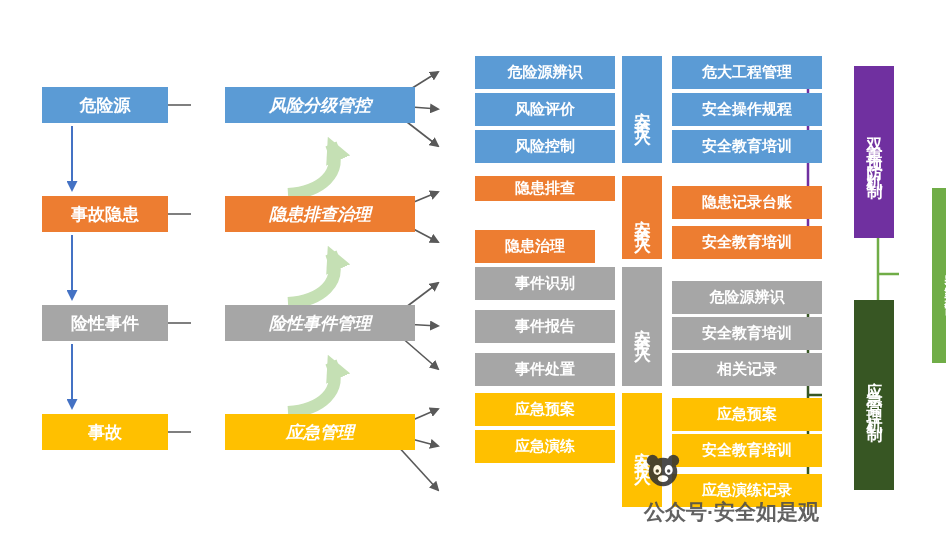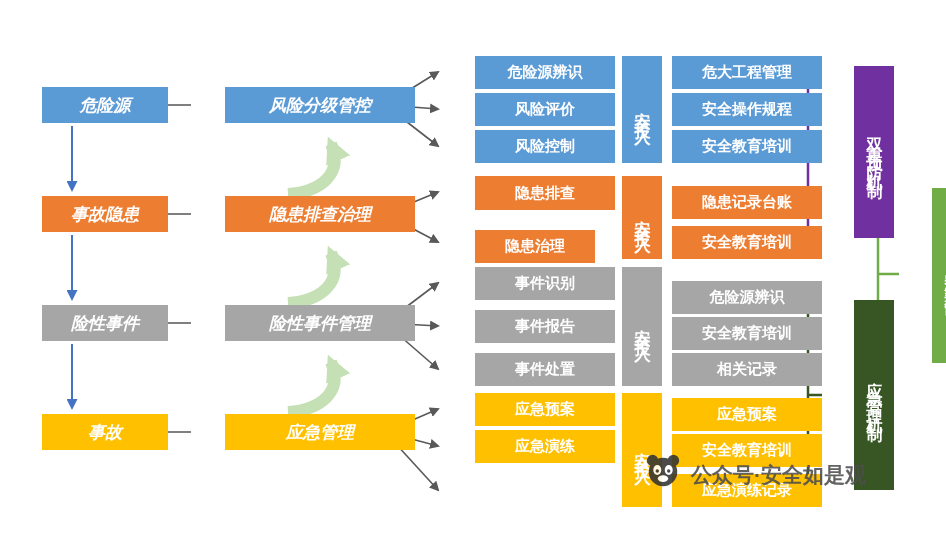--- a/index.html
+++ b/index.html
@@ -4,40 +4,40 @@
 <style>
   html,body{margin:0;padding:0;background:#fff;}
   #canvas{
     position:relative;width:946px;height:542px;background:#fff;overflow:hidden;
     font-family:"Liberation Sans","DejaVu Sans",sans-serif;
   }
   .box{
     position:absolute;display:flex;align-items:center;justify-content:center;
     color:#fff;font-weight:bold;box-sizing:border-box;text-align:center;margin-left:32px;
   }
-  .chainbox{font-size:17px;font-style:italic;}
+  .chainbox{font-size:17px;}
   .procbox{font-size:17px;font-style:italic;}
   .cell{font-size:15px;}
   .vbox{
     writing-mode:vertical-rl;text-orientation:upright;
     font-size:16px;letter-spacing:6px;
   }
   .mech{letter-spacing:9px;}
   .resp{letter-spacing:5px;}
   .c-blue{background:#5B9BD5;}
   .c-orange{background:#ED7D31;}
   .c-gray{background:#A6A6A6;}
   .c-yellow{background:#FFC000;}
   .c-purple{background:#7030A0;}
   .c-dgreen{background:#375623;}
   .c-green{background:#70AD47;}
   #overlay{position:absolute;left:0;top:0;pointer-events:none;}
   .watermark{
-    position:absolute;left:644px;top:451px;display:flex;align-items:flex-end;gap:9px;
-    color:#4d4d4d;font-size:21px;font-weight:bold;opacity:.88;z-index:5;
+    position:absolute;left:644px;top:451px;display:flex;align-items:flex-start;gap:9px;
+    color:#4d4d4d;font-size:21px;font-weight:bold;opacity:.88;z-index:5;flex-direction:column;
   }
 </style>
 </head>
 <body>
 
 <div id="canvas">
 
   <svg id="overlay" width="946" height="542">
     <defs>
       <marker id="mBlue" markerUnits="userSpaceOnUse" markerWidth="11" markerHeight="11" refX="9" refY="5.5" orient="auto">
@@ -100,21 +100,21 @@
   <div class="box procbox c-yellow" style="left:193px;top:414px;width:190px;height:36px">应急管理</div>
 
   <div class="box cell c-blue" style="left:443px;top:56px;width:140px;height:33px">危险源辨识</div>
   <div class="box cell c-blue" style="left:443px;top:93px;width:140px;height:33px">风险评价</div>
   <div class="box cell c-blue" style="left:443px;top:130px;width:140px;height:33px">风险控制</div>
   <div class="box vbox c-blue" style="left:590px;top:56px;width:40px;height:107px">安全投入</div>
   <div class="box cell c-blue" style="left:640px;top:56px;width:150px;height:33px">危大工程管理</div>
   <div class="box cell c-blue" style="left:640px;top:93px;width:150px;height:33px">安全操作规程</div>
   <div class="box cell c-blue" style="left:640px;top:130px;width:150px;height:33px">安全教育培训</div>
 
-  <div class="box cell c-orange" style="left:443px;top:176px;width:140px;height:34px">隐患排查</div>
+  <div class="box cell c-orange" style="left:443px;top:176px;width:140px;height:25px">隐患排查</div>
   <div class="box cell c-orange" style="left:443px;top:230px;width:120px;height:33px">隐患治理</div>
   <div class="box vbox c-orange" style="left:590px;top:176px;width:40px;height:83px">安全投入</div>
   <div class="box cell c-orange" style="left:640px;top:186px;width:150px;height:33px">隐患记录台账</div>
   <div class="box cell c-orange" style="left:640px;top:226px;width:150px;height:33px">安全教育培训</div>
 
   <div class="box cell c-gray" style="left:443px;top:267px;width:140px;height:33px">事件识别</div>
   <div class="box cell c-gray" style="left:443px;top:310px;width:140px;height:33px">事件报告</div>
   <div class="box cell c-gray" style="left:443px;top:353px;width:140px;height:33px">事件处置</div>
   <div class="box vbox c-gray" style="left:590px;top:267px;width:40px;height:119px">安全投入</div>
   <div class="box cell c-gray" style="left:640px;top:281px;width:150px;height:33px">危险源辨识</div>

